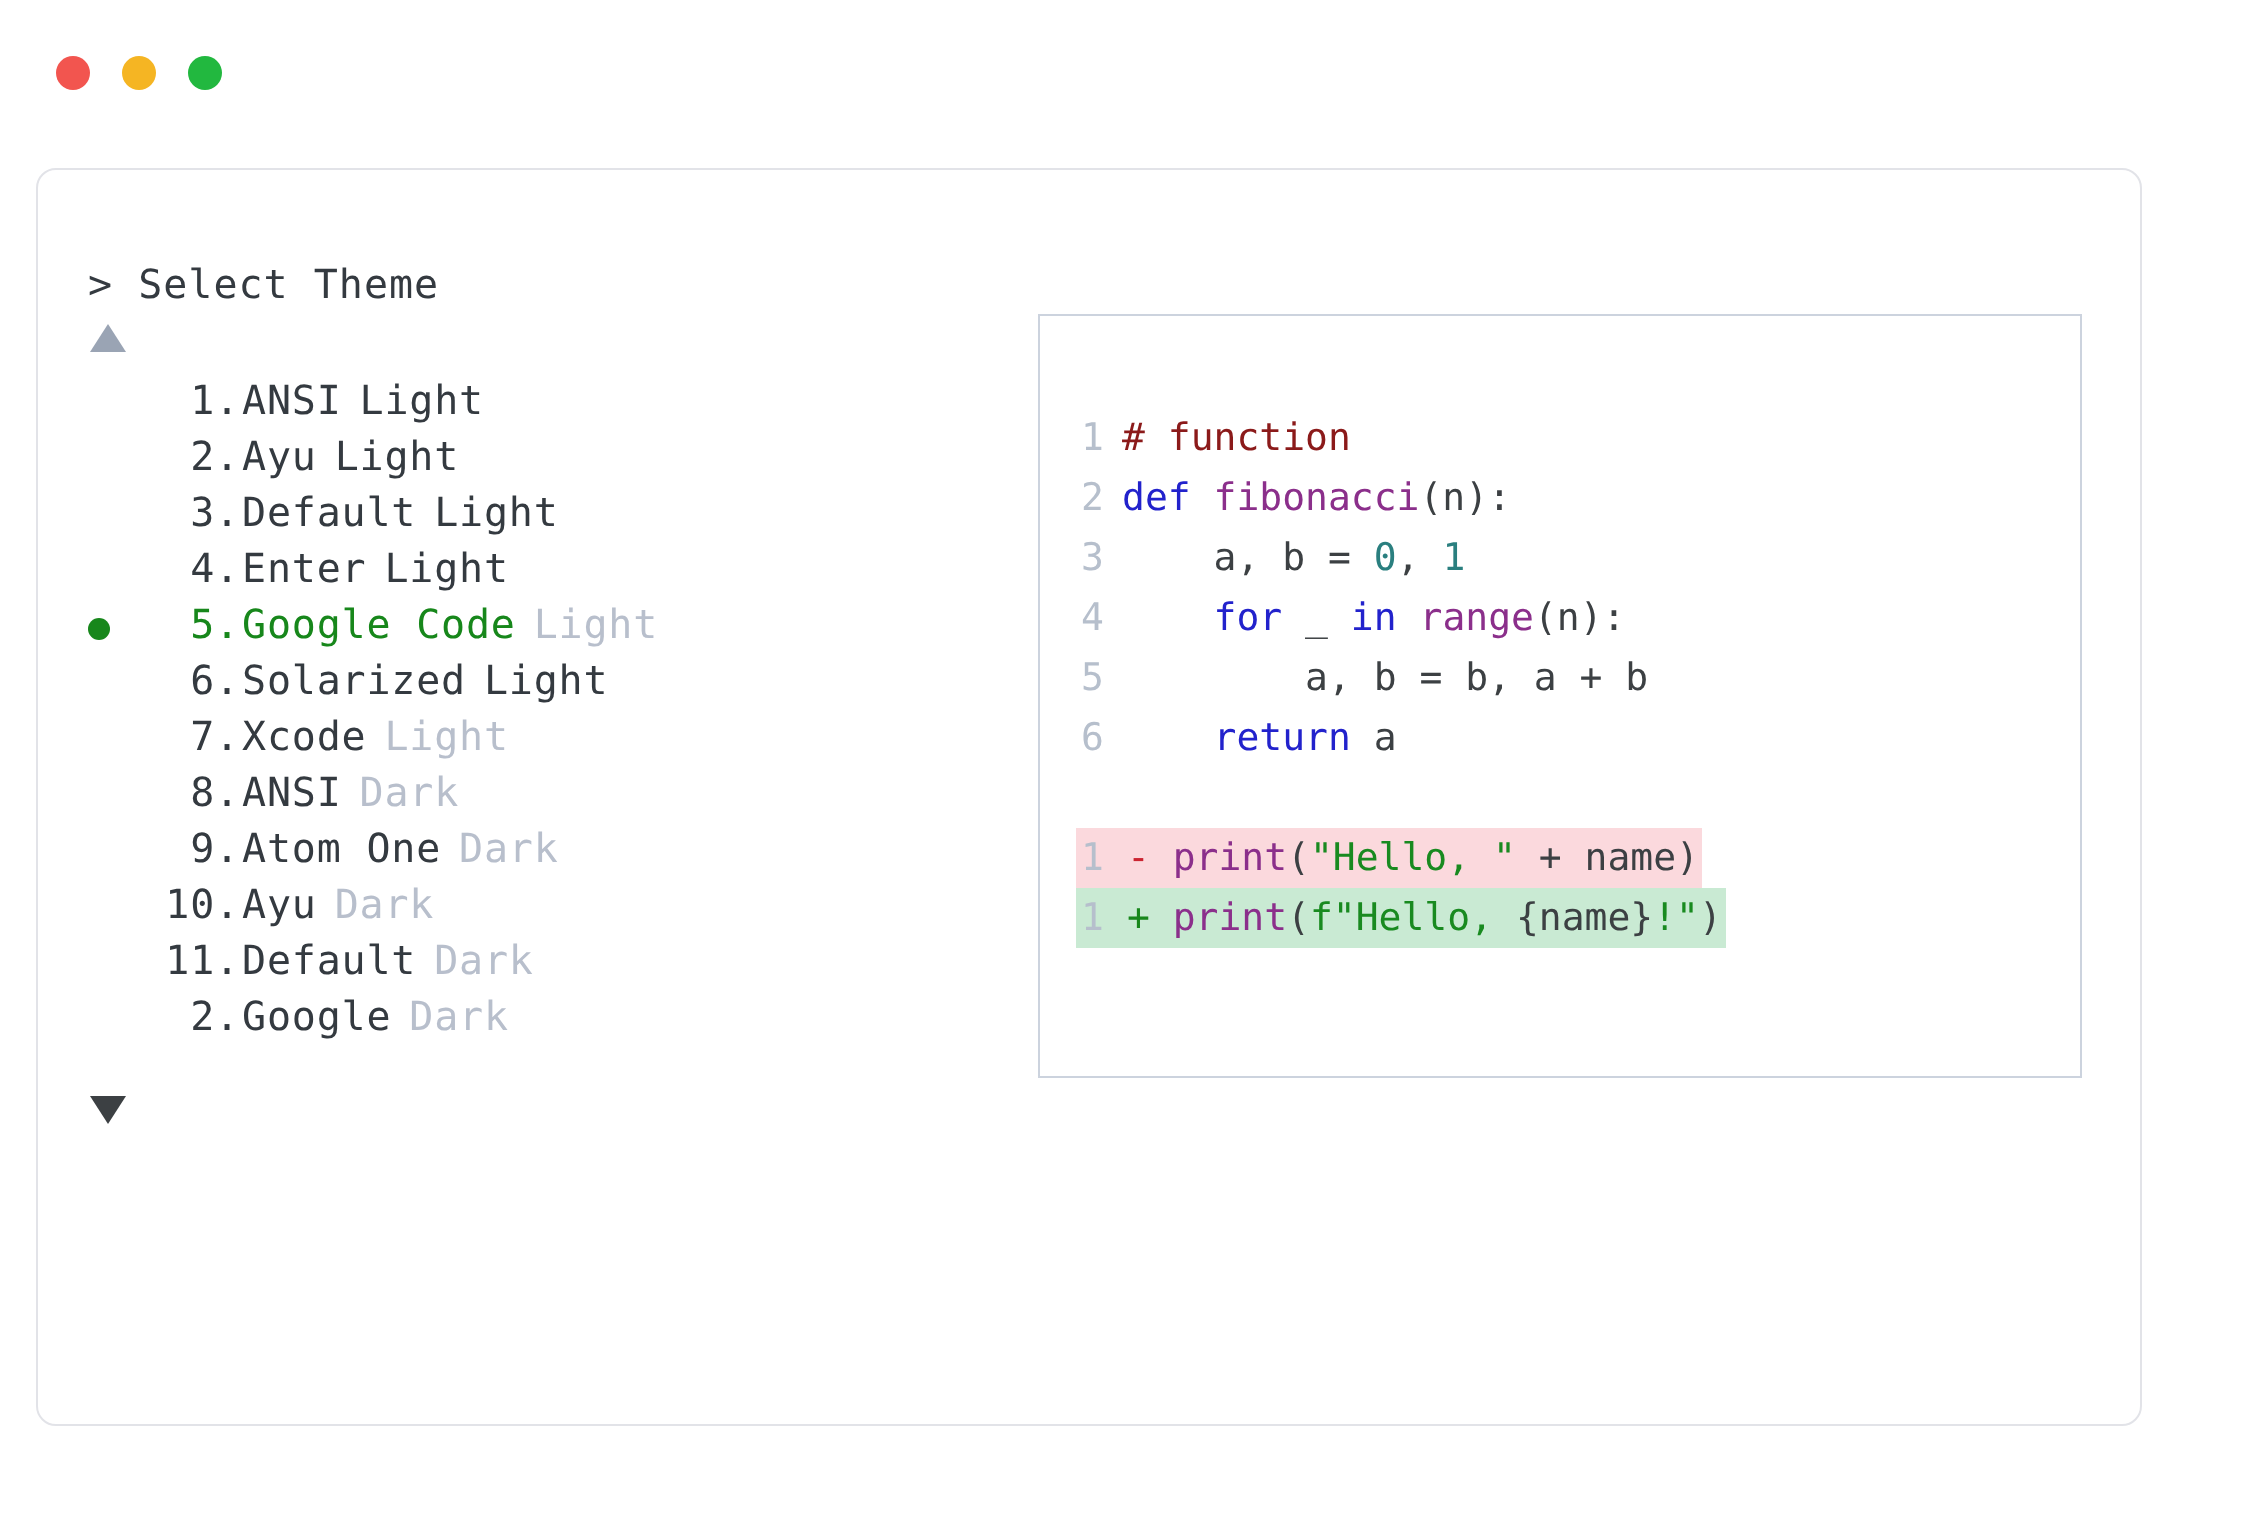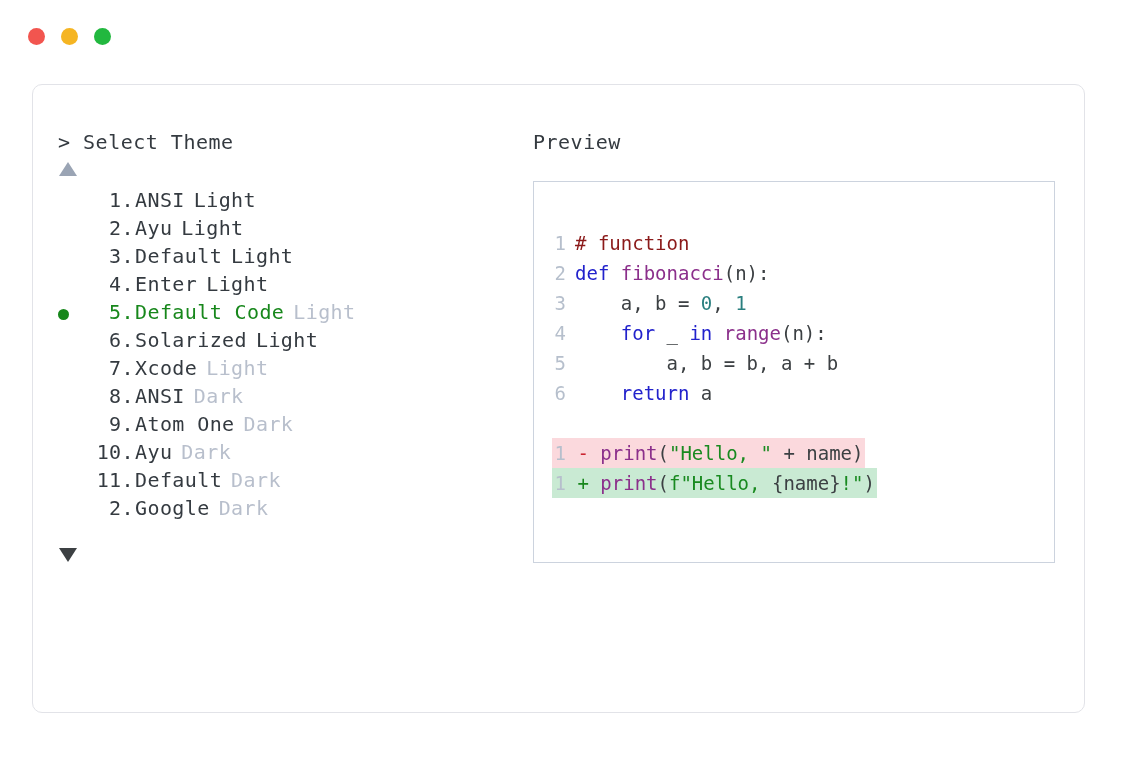--- a/index.html
+++ b/index.html
@@ -30,21 +30,21 @@
     height: 17px;
     border-radius: 50%;
   }
   .dot-close  { background: #f2554f; }
   .dot-min    { background: #f5b523; }
   .dot-max    { background: #22b83f; }
 
   
   .card {
     position: absolute;
-    left: 32px;
+    left: 18px;
     top: 84px;
     width: 1053px;
     height: 629px;
     box-sizing: border-box;
     border: 1px solid #e2e3e8;
     border-radius: 10px;
     background: #ffffff;
   }
 
   .card-inner {
@@ -211,37 +211,36 @@
 
       <div class="arrow-row">
         <span class="scroll-arrow arrow-up"></span>
       </div>
 
       <ul class="theme-list" id="theme-list">
           <li class="theme-item"><span class="bullet-cell"></span><span class="num-cell"> 1.</span><span class="name-cell">ANSI</span><span class="variant-cell">Light</span></li>
           <li class="theme-item"><span class="bullet-cell"></span><span class="num-cell"> 2.</span><span class="name-cell">Ayu</span><span class="variant-cell">Light</span></li>
           <li class="theme-item"><span class="bullet-cell"></span><span class="num-cell"> 3.</span><span class="name-cell">Default</span><span class="variant-cell">Light</span></li>
           <li class="theme-item"><span class="bullet-cell"></span><span class="num-cell"> 4.</span><span class="name-cell">Enter</span><span class="variant-cell">Light</span></li>
-          <li class="theme-item selected muted-variant"><span class="bullet-cell"><span class="bullet"></span></span><span class="num-cell"> 5.</span><span class="name-cell">Default Code</span><span class="variant-cell">Light</span></li>
+          <li class="theme-item selected muted-variant"><span class="bullet-cell"><span class="bullet"></span></span><span class="num-cell"> 5.</span><span class="name-cell">Google Code</span><span class="variant-cell">Light</span></li>
           <li class="theme-item"><span class="bullet-cell"></span><span class="num-cell"> 6.</span><span class="name-cell">Solarized</span><span class="variant-cell">Light</span></li>
           <li class="theme-item muted-variant"><span class="bullet-cell"></span><span class="num-cell"> 7.</span><span class="name-cell">Xcode</span><span class="variant-cell">Light</span></li>
           <li class="theme-item muted-variant"><span class="bullet-cell"></span><span class="num-cell"> 8.</span><span class="name-cell">ANSI</span><span class="variant-cell">Dark</span></li>
           <li class="theme-item muted-variant"><span class="bullet-cell"></span><span class="num-cell"> 9.</span><span class="name-cell">Atom One</span><span class="variant-cell">Dark</span></li>
           <li class="theme-item muted-variant"><span class="bullet-cell"></span><span class="num-cell">10.</span><span class="name-cell">Ayu</span><span class="variant-cell">Dark</span></li>
           <li class="theme-item muted-variant"><span class="bullet-cell"></span><span class="num-cell">11.</span><span class="name-cell">Default</span><span class="variant-cell">Dark</span></li>
           <li class="theme-item muted-variant"><span class="bullet-cell"></span><span class="num-cell">2.</span><span class="name-cell">Google</span><span class="variant-cell">Dark</span></li>
         </ul>
 
       <div class="arrow-row">
         <span class="scroll-arrow arrow-down"></span>
       </div>
     </div>
 
     <div class="col-right">
-      <div class="section-title">Preview</div>
       <div class="preview-panel">
         <div class="code" id="code-block"><span class="code-line"><span class="lineno">1</span><span class="code-body"><span class="tok-comment"># function</span></span></span><span class="code-line"><span class="lineno">2</span><span class="code-body"><span class="tok-keyword">def </span><span class="tok-func">fibonacci</span><span class="tok-plain">(n):</span></span></span><span class="code-line"><span class="lineno">3</span><span class="code-body"><span class="tok-plain">    a, b = </span><span class="tok-num">0</span><span class="tok-plain">, </span><span class="tok-num">1</span></span></span><span class="code-line"><span class="lineno">4</span><span class="code-body"><span class="tok-plain">    </span><span class="tok-keyword">for</span><span class="tok-plain"> _ </span><span class="tok-keyword">in</span><span class="tok-plain"> </span><span class="tok-func">range</span><span class="tok-plain">(n):</span></span></span><span class="code-line"><span class="lineno">5</span><span class="code-body"><span class="tok-plain">        a, b = b, a + b</span></span></span><span class="code-line"><span class="lineno">6</span><span class="code-body"><span class="tok-plain">    </span><span class="tok-keyword">return</span><span class="tok-plain"> a</span></span></span><span class="code-line blank-line"> </span><span class="diff-line diff-del"><span class="diff-inner"><span class="lineno">1</span><span class="diff-mark-del"> - </span><span><span class="tok-func">print</span><span class="tok-plain">(</span><span class="tok-str">"Hello, "</span><span class="tok-plain"> + name)</span></span></span></span><span class="diff-line diff-add"><span class="diff-inner"><span class="lineno">1</span><span class="diff-mark-add"> + </span><span><span class="tok-func">print</span><span class="tok-plain">(</span><span class="tok-str">f"Hello, </span><span class="tok-plain">{name}</span><span class="tok-str">!"</span><span class="tok-plain">)</span></span></span></span></div>
       </div>
     </div>
 
 
   </div>
 </div>
 
 </body></html>

